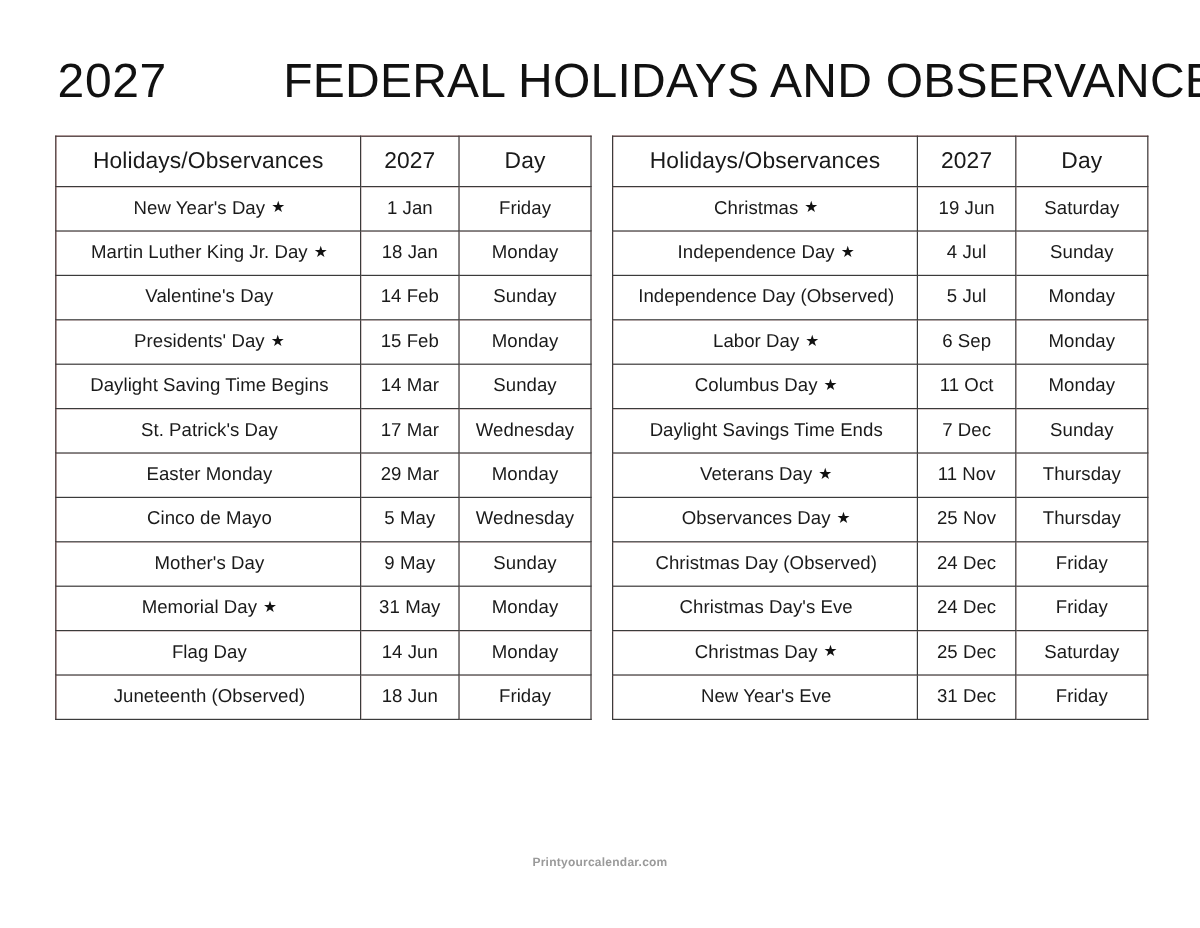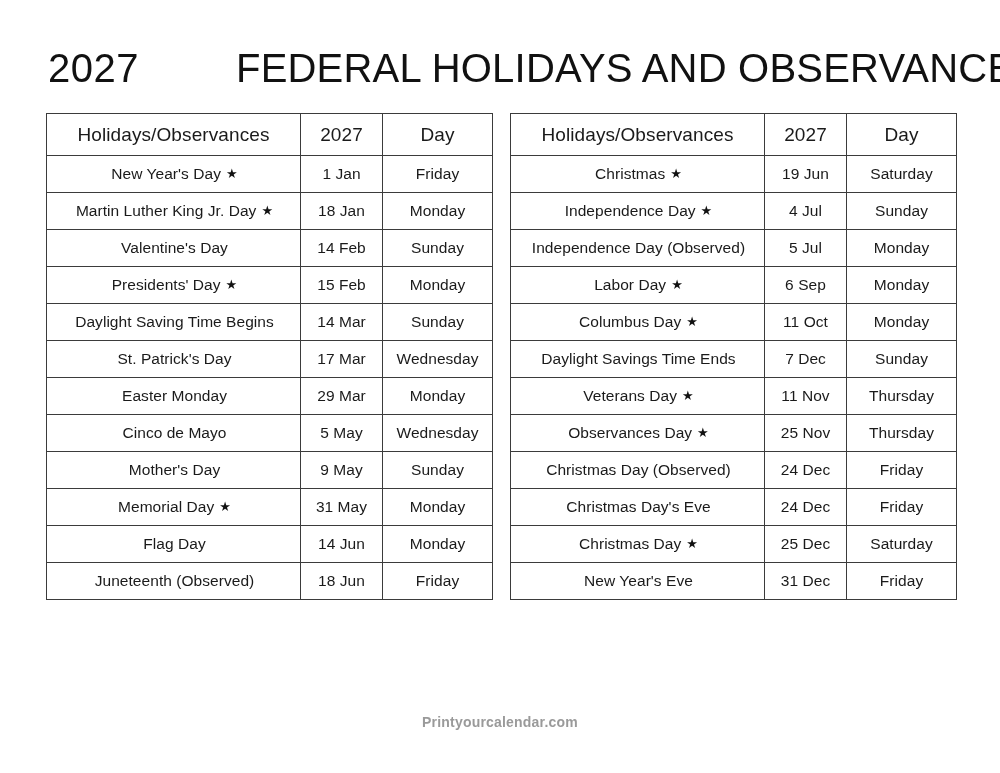--- a/index.html
+++ b/index.html
@@ -114,21 +114,21 @@
     vertical-align: 1px;
   }
 
   
   .footer-credit {
     position: absolute;
     left: 0;
     top: 714px;
     width: 1000px;
     text-align: center;
-    font-size: 14px;
+    font-size: 10px;
     font-weight: bold;
     color: #9a9a9a;
     letter-spacing: 0.2px;
   }
 </style>
 </head>
 <body>
 
 <div class="page-header">
   <div class="year-label">2027</div>

